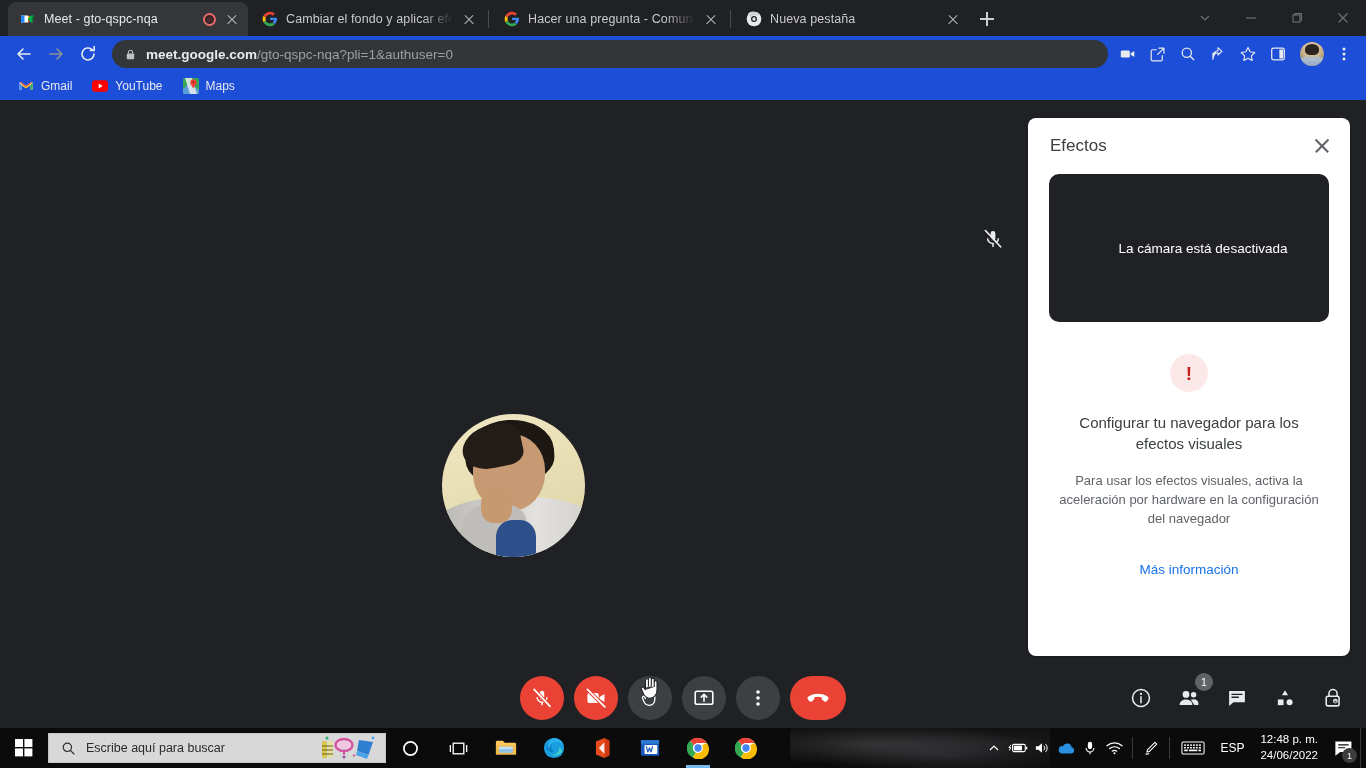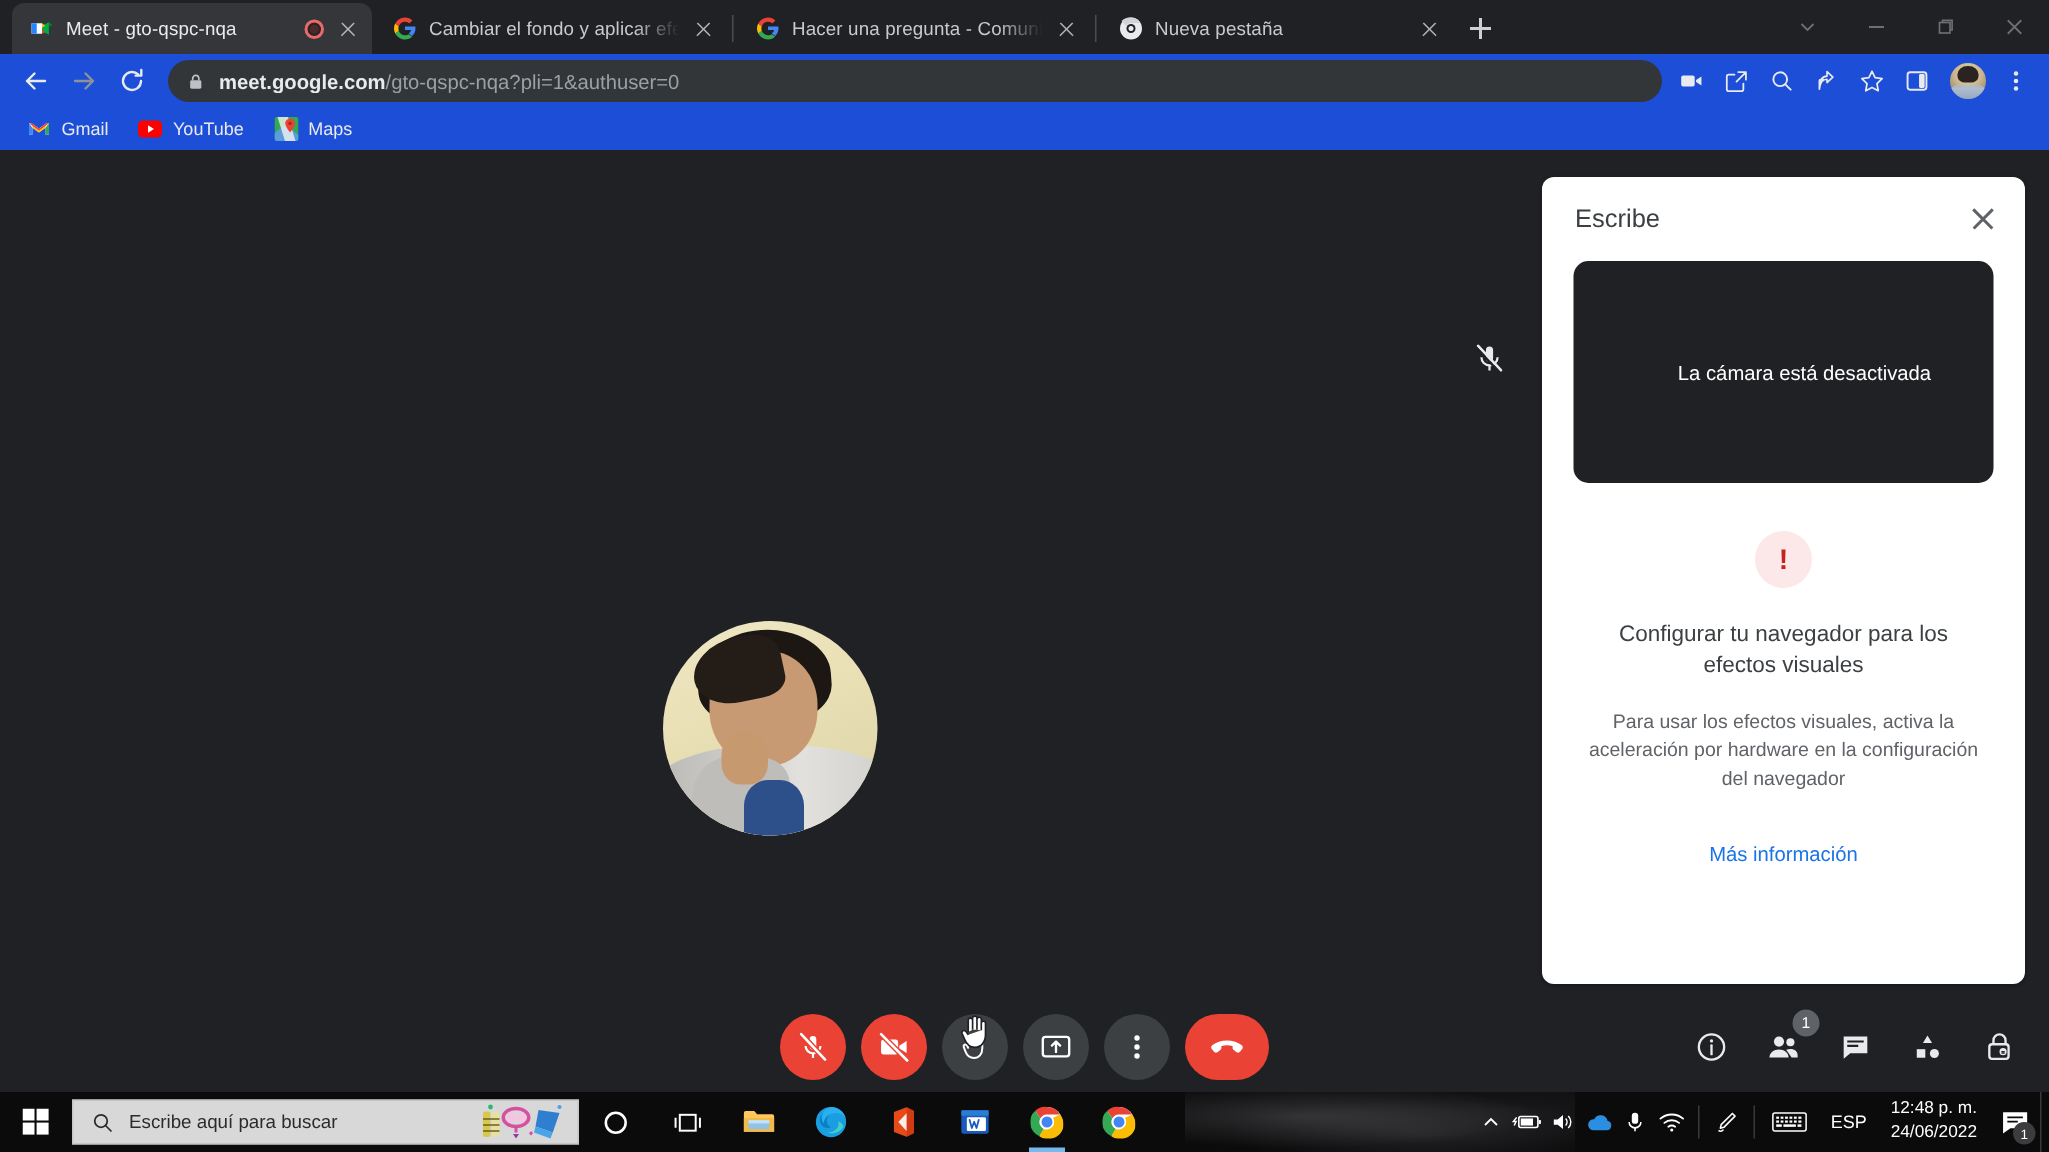--- a/index.html
+++ b/index.html
@@ -572,21 +572,21 @@
             <circle cx="14.6" cy="15.4" r="2.6" fill="#e8eaed"></circle>
             <path d="M13.4 15.4h2.4M13.4 16.5h2.4" stroke="#202124" stroke-width=".9"></path>
           </svg>
         </div>
       </div>
     </div>
   </div>
 
   <div class="effects-panel">
     <div class="ep-header">
-      <span class="ep-title">Escribe</span>
+      <span class="ep-title">Efectos</span>
       <span class="ep-close"></span>
     </div>
     <div class="ep-preview">
       <span>La cámara está desactivada</span>
     </div>
     <div class="ep-warn">
       <span>!</span>
     </div>
     <div class="ep-heading">Configurar tu navegador para los efectos visuales</div>
     <div class="ep-body">Para usar los efectos visuales, activa la aceleración por hardware en la configuración del navegador</div>

